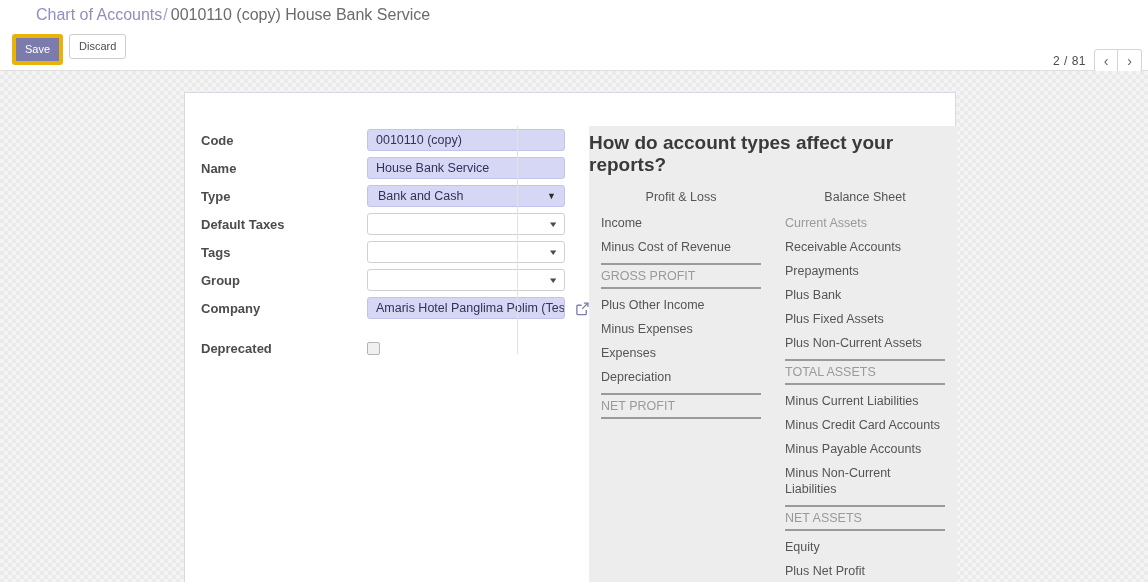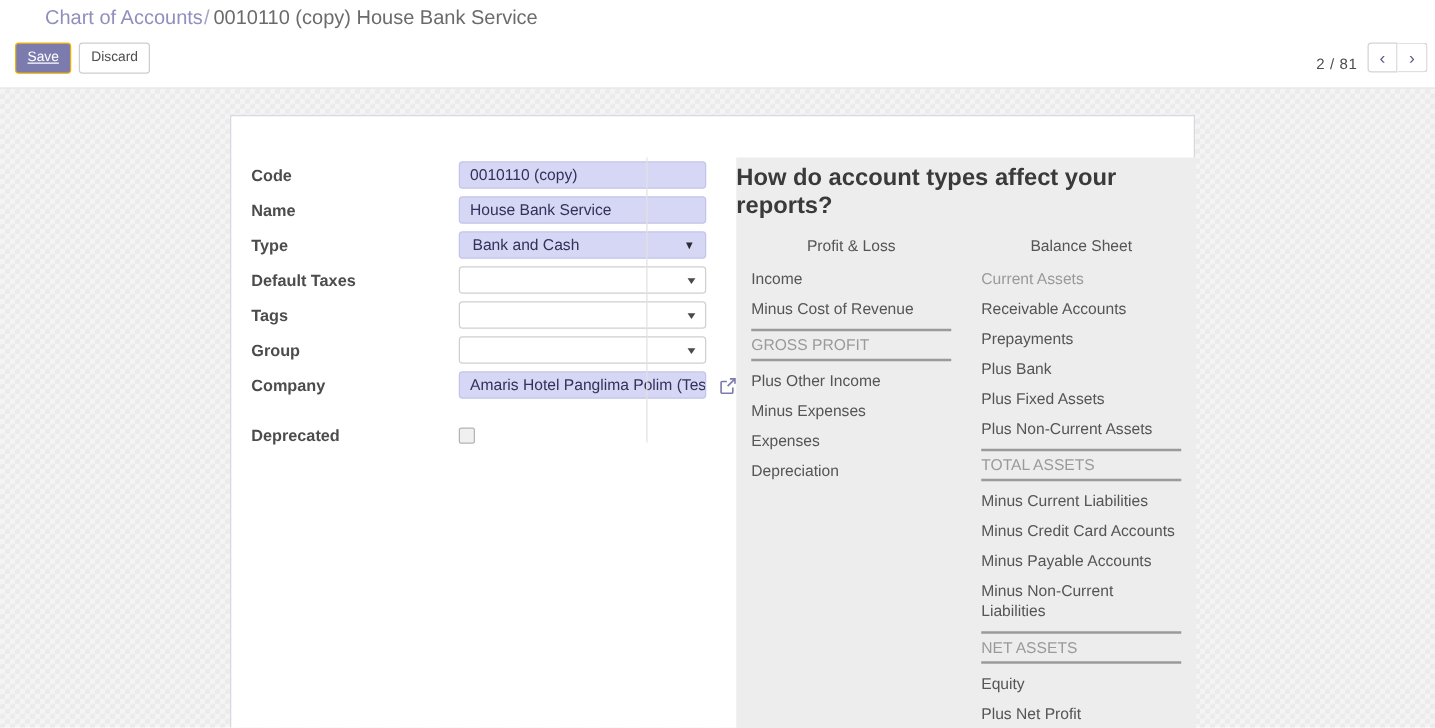--- a/index.html
+++ b/index.html
@@ -32,35 +32,34 @@
     display: inline-block;
     font-size: 11px;
     line-height: 12px;
     padding: 5px 9px 6px;
     border-radius: 3px;
     cursor: pointer;
     vertical-align: top;
   }
   .btn-save {
     background: #7c7bad;
-    border: 1px solid #eab308;
+    border: 4px solid #eab308;
     color: #ffffff;
-    text-decoration: underline;
   }
   .btn-discard {
     background: #ffffff;
     border: 1px solid #cdcdcd;
     color: #4c4c4c;
     margin-left: 6px;
   }
 
   
   .pager {
-    position: absolute; right: 6px; top: 34px;
-    display: flex; align-items: flex-end;
+    position: absolute; right: 6px; top: 49px;
+    display: flex; align-items: center;
   }
   .pager-count {
     font-size: 12px; color: #4c4c4c;
     margin-right: 8px; letter-spacing: .5px;
   }
   .pager-btn {
     width: 24px; height: 24px;
     border: 1px solid #d4d4d4;
     background: #ffffff;
     color: #5a5a8a;
@@ -311,20 +310,21 @@
     <div class="cols" id="info-cols">
         <div class="col">
           <div class="col-head">Profit &amp; Loss</div>
           <div class="li">Income</div>
           <div class="li">Minus Cost of Revenue</div>
           <div class="li total">GROSS PROFIT</div>
           <div class="li">Plus Other Income</div>
           <div class="li">Minus Expenses</div>
           <div class="li">Expenses</div>
           <div class="li">Depreciation</div>
+          <div class="li total">NET PROFIT</div>
         </div>
         <div class="col">
           <div class="col-head">Balance Sheet</div>
           <div class="li muted">Current Assets</div>
           <div class="li">Receivable Accounts</div>
           <div class="li">Prepayments</div>
           <div class="li">Plus Bank</div>
           <div class="li">Plus Fixed Assets</div>
           <div class="li">Plus Non-Current Assets</div>
           <div class="li total">TOTAL ASSETS</div>

